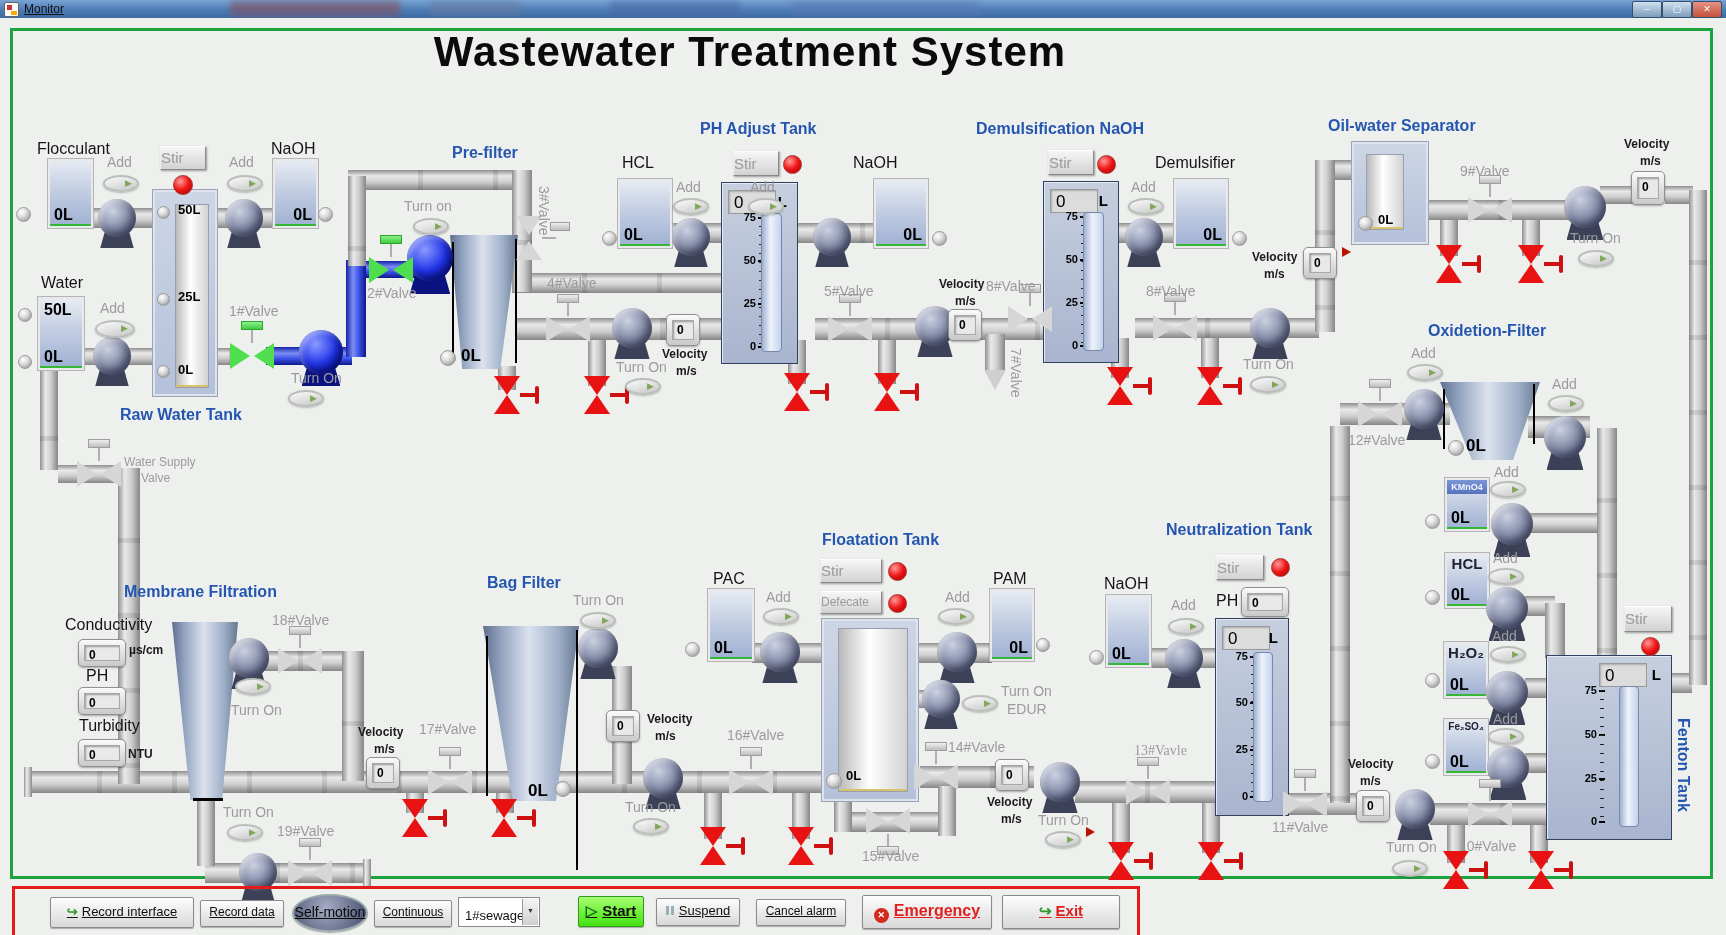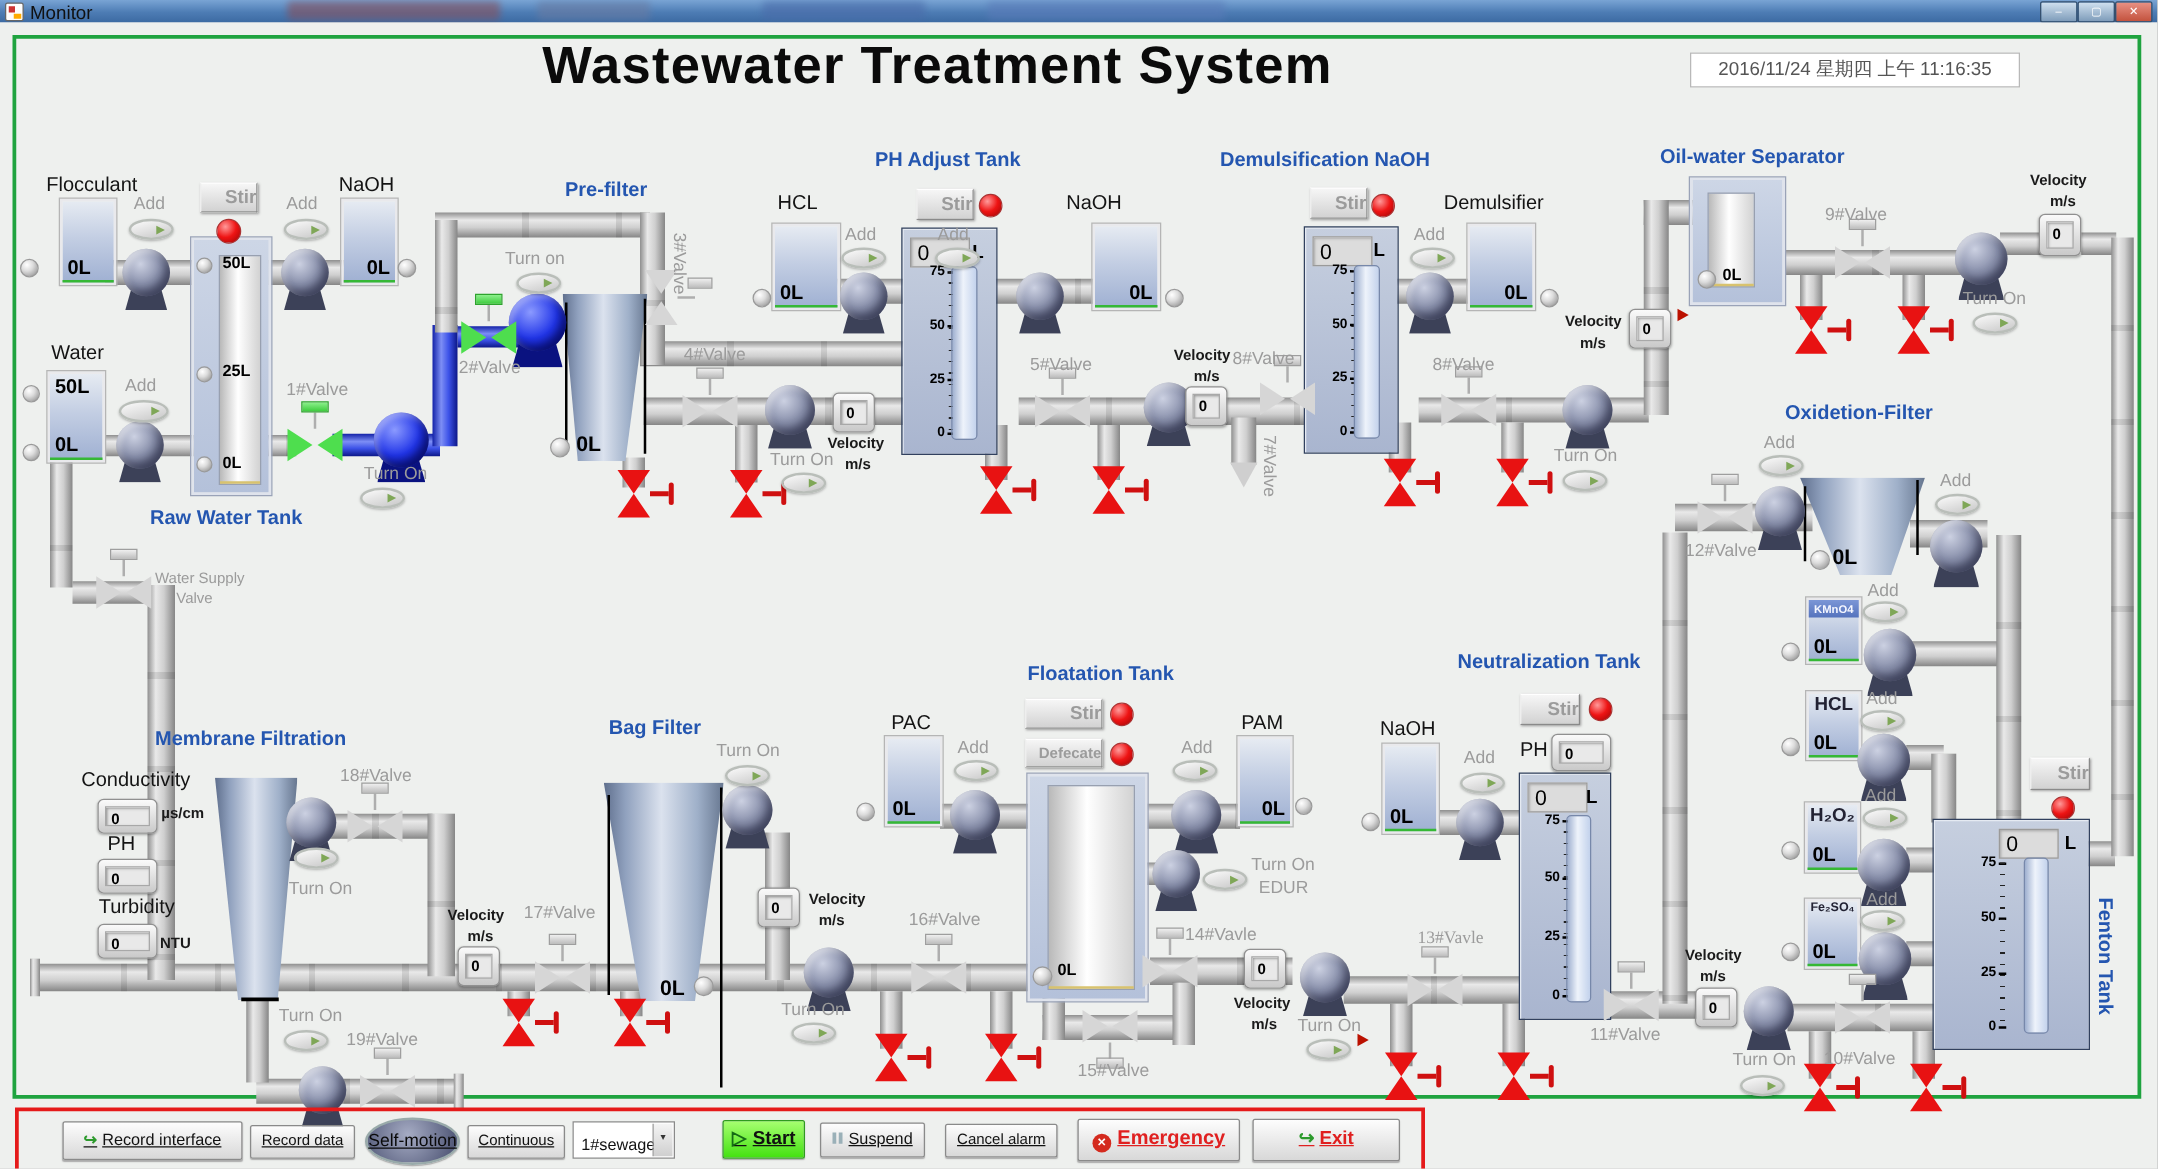--- a/index.html
+++ b/index.html
@@ -3,21 +3,21 @@
 <meta charset="utf-8">
 <style>
   html,body{margin:0;padding:0;background:#b8b8b8;font-family:"Liberation Sans",sans-serif;}
   #win{position:relative;width:1726px;height:935px;background:#ececec;overflow:hidden;}
   
   #titlebar{position:absolute;left:0;top:0;width:1726px;height:18px;
     background:linear-gradient(180deg,#79a4d4 0%,#4d7cb4 55%,#3c6aa2 100%);}
   #titlebar .ticon{position:absolute;left:4px;top:2px;width:13px;height:13px;background:#fdfdfd;border:1px solid #666;border-radius:2px;}
   #titlebar .ticon:before{content:"";position:absolute;left:2px;top:2px;width:5px;height:5px;background:#c33;}
   #titlebar .ticon:after{content:"";position:absolute;right:1px;bottom:1px;width:6px;height:4px;background:#fa0;}
-  #titlebar .ttext{position:absolute;left:24px;top:2px;font-size:15px;color:#101010;}
+  #titlebar .ttext{position:absolute;left:24px;top:2px;font-size:12px;color:#101010;text-decoration:underline;}
   .blob{position:absolute;top:1px;height:15px;filter:blur(3px);opacity:.55;border-radius:3px;}
   .wbtn{position:absolute;top:1px;width:28px;height:15px;border:1px solid #35506e;border-radius:2px;
     background:linear-gradient(180deg,#cfe0ef,#7e9cba);color:#fff;font-size:9px;line-height:14px;text-align:center;}
   .wbtn.close{background:linear-gradient(180deg,#e89184,#c3523d);}
   
   #panel{position:absolute;left:0;top:18px;width:1726px;height:917px;background:#eef0ee;}
   #gborder{position:absolute;left:10px;top:10px;width:1697px;height:845px;border:3px solid #1fa33f;background:transparent;}
   #ptitle{position:absolute;left:420px;top:10px;width:660px;text-align:center;font-size:42px;font-weight:600;color:#0b0b0b;letter-spacing:1px;}
   #pdate{position:absolute;left:1352px;top:24px;width:262px;height:26px;background:#fff;border:1px solid #b8b8b8;
     font-size:15px;color:#555;text-align:center;line-height:26px;}
@@ -90,21 +90,21 @@
   
   .ledg{z-index:15;border-radius:50%;border:1px solid #9a9a9a;
     background:radial-gradient(circle at 35% 30%,#ffffff 0%,#dcdcdc 40%,#9b9b9b 85%);}
   .ledr{z-index:15;border-radius:50%;border:1px solid #aa3333;
     background:radial-gradient(circle at 35% 30%,#ff9a9a 0%,#ee1414 50%,#9d0404 100%);}
   
   .oval{z-index:20;border-radius:50%;background:linear-gradient(165deg,#fbfbfb,#c7c7c7);
     border:2px solid #b9beb9;box-shadow:0 1px 2px rgba(0,0,0,.25);text-align:right;}
   .oval .play{position:relative;right:5px;top:1px;font-size:9px;color:#7fa757;}
   .btn3d{z-index:20;background:linear-gradient(180deg,#f6f6f6,#d2d2d2);border:1px solid #8a8a8a;border-top-color:#fff;border-left-color:#eee;
-    box-shadow:1px 1px 2px #999;color:#9b9b9b;font-weight:bold;text-align:right;}
+    box-shadow:1px 1px 2px #999;color:#9b9b9b;font-weight:normal;text-align:left;}
   .disp{z-index:18;border-radius:5px;background:linear-gradient(180deg,#fafafa,#c9c9c9);border:1px solid #909090;box-shadow:0 1px 2px rgba(0,0,0,.3);}
   .disp .din{position:absolute;left:5px;top:5px;right:5px;bottom:5px;background:#e9e9e9;border:1px solid #a8a8a8;
     box-shadow:inset 1px 1px 2px #999;font-size:12px;font-weight:bold;color:#000;padding-left:4px;line-height:18px;}
   .flag{z-index:25;width:0;height:0;border-top:5px solid transparent;border-bottom:5px solid transparent;border-left:9px solid #bb1100;}
   
   #tbframe{position:absolute;left:12px;top:868px;width:1122px;height:47px;border:3px solid #e51a1a;z-index:40;}
   .tbtn{position:absolute;z-index:45;background:linear-gradient(180deg,#fdfdfd,#d8d8d8);border:1px solid #8a8a8a;border-radius:2px;
     font-size:13px;color:#111;text-align:center;box-shadow:0 1px 1px #aaa;cursor:default;white-space:nowrap;text-decoration:underline;}
   .tbtn .garrow{color:#2c9a2c;font-weight:bold;margin-right:4px;}
   .tbtn.start{background:linear-gradient(180deg,#a6ff70,#44e112);border-color:#2f9b1f;font-weight:bold;}
@@ -129,21 +129,20 @@
     <div class="blob" style="left:430px;width:90px;background:#6a7aa0;"></div>
     <div class="blob" style="left:610px;width:130px;background:#4a6aa8;"></div>
     <div class="blob" style="left:790px;width:190px;background:#5a7ab8;"></div>
     <div class="wbtn" style="left:1632px;">–</div>
     <div class="wbtn" style="left:1662px;">▢</div>
     <div class="wbtn close" style="left:1692px;">✕</div>
   </div>
   <div id="panel">
     <div id="gborder"></div>
     <div id="ptitle">Wastewater Treatment System</div>
-    <div id="pdate">2016/11/24 星期四   上午 11:16:35</div>
     <div id="diagram">
         <div class="pipe ph" style="left: 84px; top: 172px; width: 70px; height: 20px;"></div>
         <div class="pipe ph" style="left: 215px; top: 172px; width: 64px; height: 20px;"></div>
         <div class="pipe ph" style="left: 84px; top: 312px; width: 153px; height: 17px;"></div>
         <div class="pipe ph pb" style="left: 266px; top: 311px; width: 86px; height: 18px;"></div>
         <div class="pipe ph pb" style="left: 366px; top: 225px; width: 52px; height: 17px;"></div>
         <div class="pipe ph" style="left: 348px; top: 134px; width: 172px; height: 20px;"></div>
         <div class="pipe ph" style="left: 512px; top: 237px; width: 213px; height: 20px;"></div>
         <div class="pipe ph" style="left: 515px; top: 282px; width: 208px; height: 22px;"></div>
         <div class="pipe ph" style="left: 815px; top: 282px; width: 230px; height: 22px;"></div>

